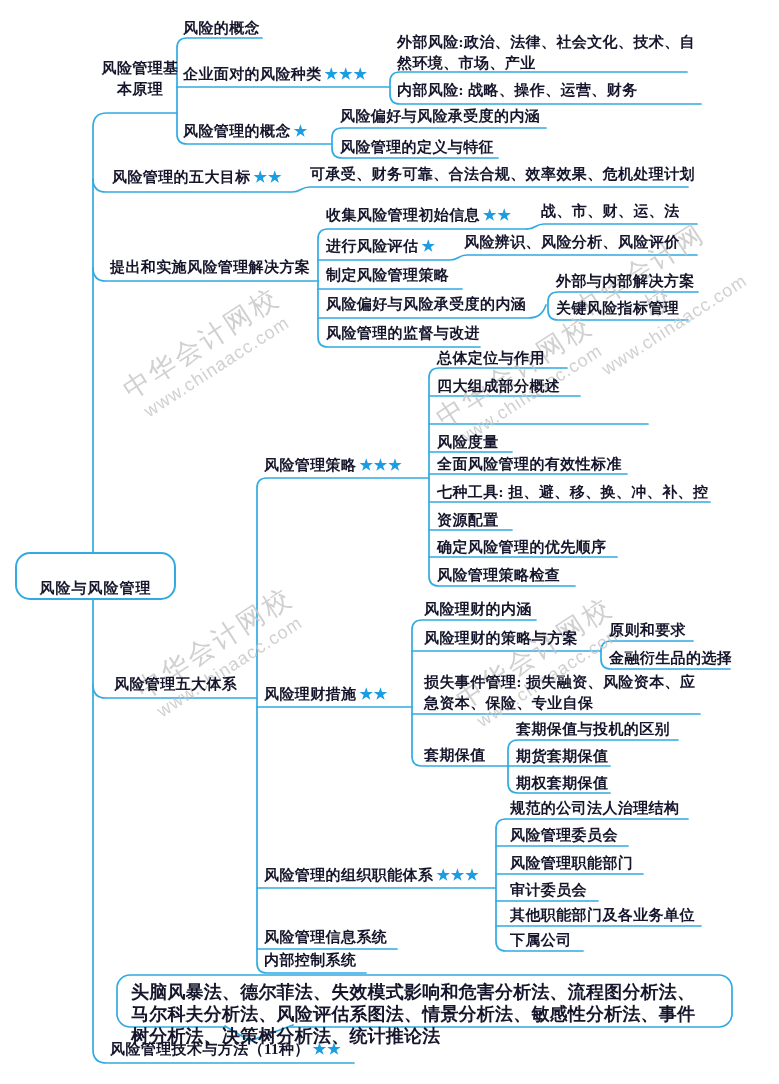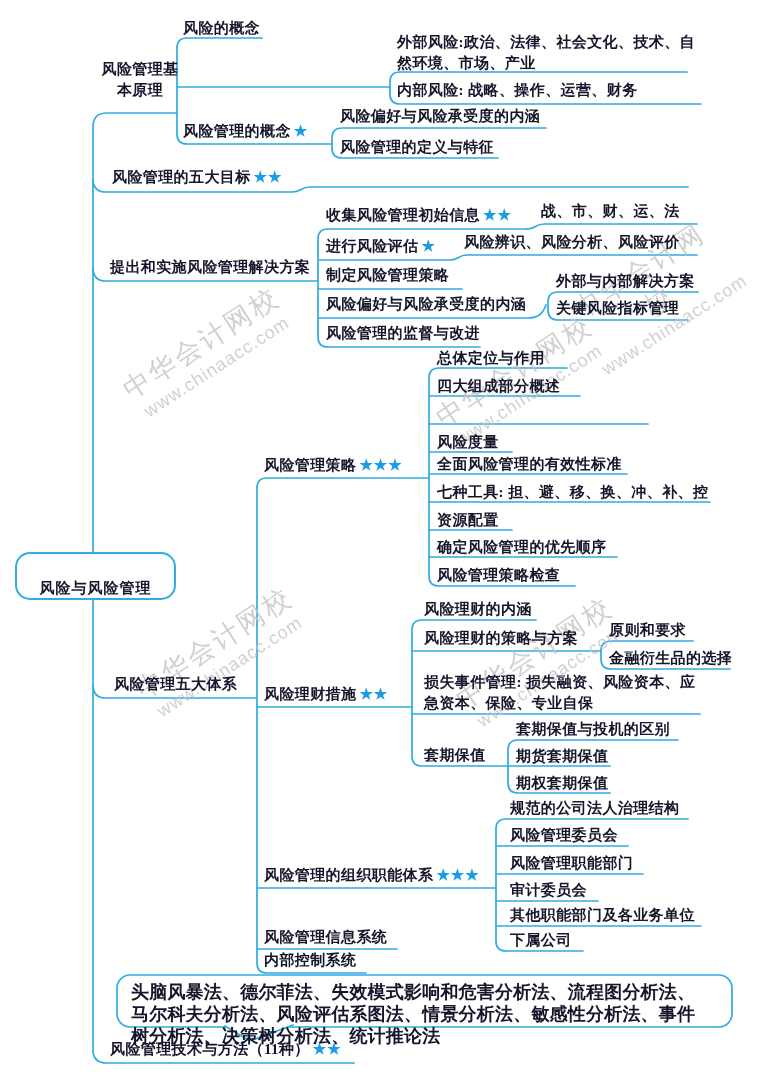--- a/index.html
+++ b/index.html
@@ -7,21 +7,21 @@
   }
   html,body{margin:0;padding:0;background:#ffffff;}
   .canvas{position:relative;width:779px;height:1084px;background:#fff;overflow:hidden;
           font-family:"Liberation Serif","DejaVu Serif",serif;}
   svg.wires{position:absolute;left:0;top:0;width:779px;height:1084px;}
   svg.wires path, svg.wires rect{fill:none;stroke:var(--line);stroke-width:1.7;stroke-linecap:round;stroke-linejoin:round;}
   svg.wires .fillw{fill:#fff;stroke:none;}
   .n{position:absolute;white-space:nowrap;font-weight:700;font-size:15px;line-height:19px;
      letter-spacing:0.4px;color:var(--text);}
   .w2{white-space:normal;line-height:21px;}
-  .ctr{text-align:center;}
+  .ctr{text-align:center;font-family:Liberation Mono, monospace;}
   .stars{color:var(--star);font-size:15px;letter-spacing:1px;margin-left:3px;}
   .rootbox{position:absolute;left:15px;top:552px;width:157px;height:44px;border:2.2px solid var(--line);
            border-radius:15px;background:#fff;display:flex;align-items:flex-end;justify-content:center;
            font-weight:700;font-size:15px;letter-spacing:1px;color:var(--text);}
   .methods{font-size:18px;letter-spacing:0.2px;line-height:22px;white-space:normal;}
   .wm{position:absolute;transform:translate(-50%,-50%) rotate(-33deg);color:var(--watermark);
       opacity:.8;text-align:center;pointer-events:none;font-weight:400;}
   .wm .l1{font-size:27px;letter-spacing:3px;font-family:"Liberation Serif","DejaVu Serif",serif;}
   .wm .l2{font-size:18px;letter-spacing:1px;font-family:"Liberation Sans","DejaVu Sans",sans-serif;}
 </style>
@@ -102,27 +102,29 @@
     <div class="l1">中华会计网校</div>
     <div class="l2">www.chinaacc.com</div>
   </div>
 
   <div class="rootbox">
     <span>风险与风险管理</span>
   </div>
 
   <div class="n w2 ctr" style="left:100px;top:59px;width:80px"><span>风险管理基本原理</span></div>
   <div class="n" style="left:183px;top:19px"><span>风险的概念</span></div>
+  <div class="n" style="left:183px;top:65px"><span>企业面对的风险种类</span><span class="stars">★★★</span></div>
   <div class="n w2" style="left:397px;top:32px;width:299px"><span>外部风险:政治、法律、社会文化、技术、自然环境、市场、产业</span></div>
   <div class="n" style="left:397px;top:81px"><span>内部风险: 战略、操作、运营、财务</span></div>
   <div class="n" style="left:183px;top:122px"><span>风险管理的概念</span><span class="stars">★</span></div>
   <div class="n" style="left:340px;top:107px"><span>风险偏好与风险承受度的内涵</span></div>
   <div class="n" style="left:340px;top:138px"><span>风险管理的定义与特征</span></div>
 
   <div class="n" style="left:112px;top:168px"><span>风险管理的五大目标</span><span class="stars">★★</span></div>
+  <div class="n" style="left:310px;top:165px"><span>可承受、财务可靠、合法合规、效率效果、危机处理计划</span></div>
 
   <div class="n" style="left:110px;top:258px"><span>提出和实施风险管理解决方案</span></div>
   <div class="n" style="left:326px;top:206px"><span>收集风险管理初始信息</span><span class="stars">★★</span></div>
   <div class="n" style="left:541px;top:202px"><span>战、市、财、运、法</span></div>
   <div class="n" style="left:326px;top:237px"><span>进行风险评估</span><span class="stars">★</span></div>
   <div class="n" style="left:464px;top:233px"><span>风险辨识、风险分析、风险评价</span></div>
   <div class="n" style="left:326px;top:266px"><span>制定风险管理策略</span></div>
   <div class="n" style="left:326px;top:295px"><span>风险偏好与风险承受度的内涵</span></div>
   <div class="n" style="left:556px;top:272px"><span>外部与内部解决方案</span></div>
   <div class="n" style="left:556px;top:299px"><span>关键风险指标管理</span></div>

